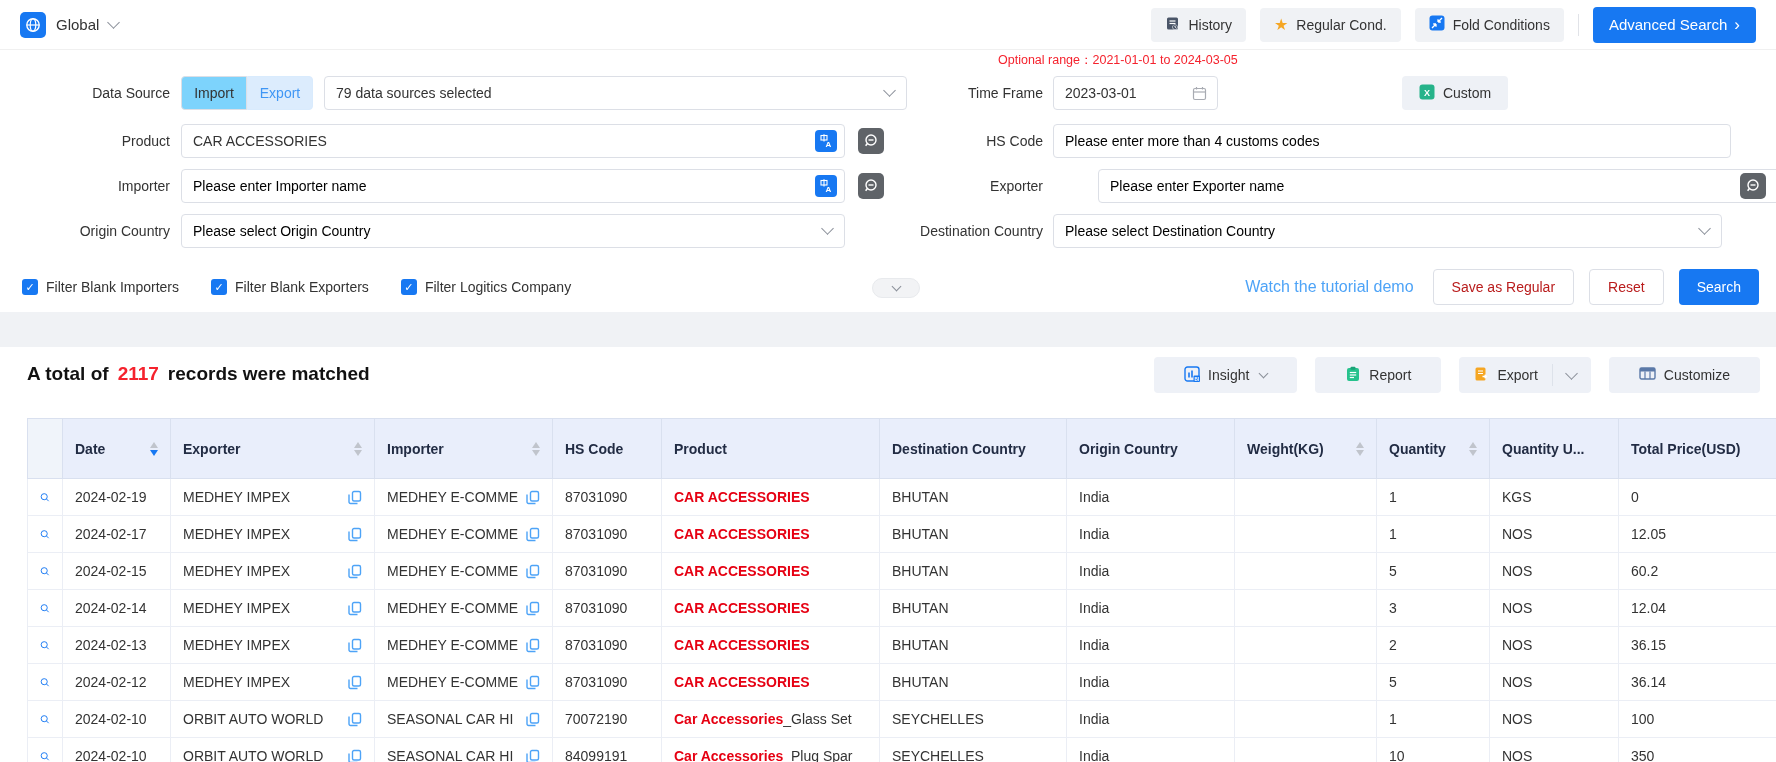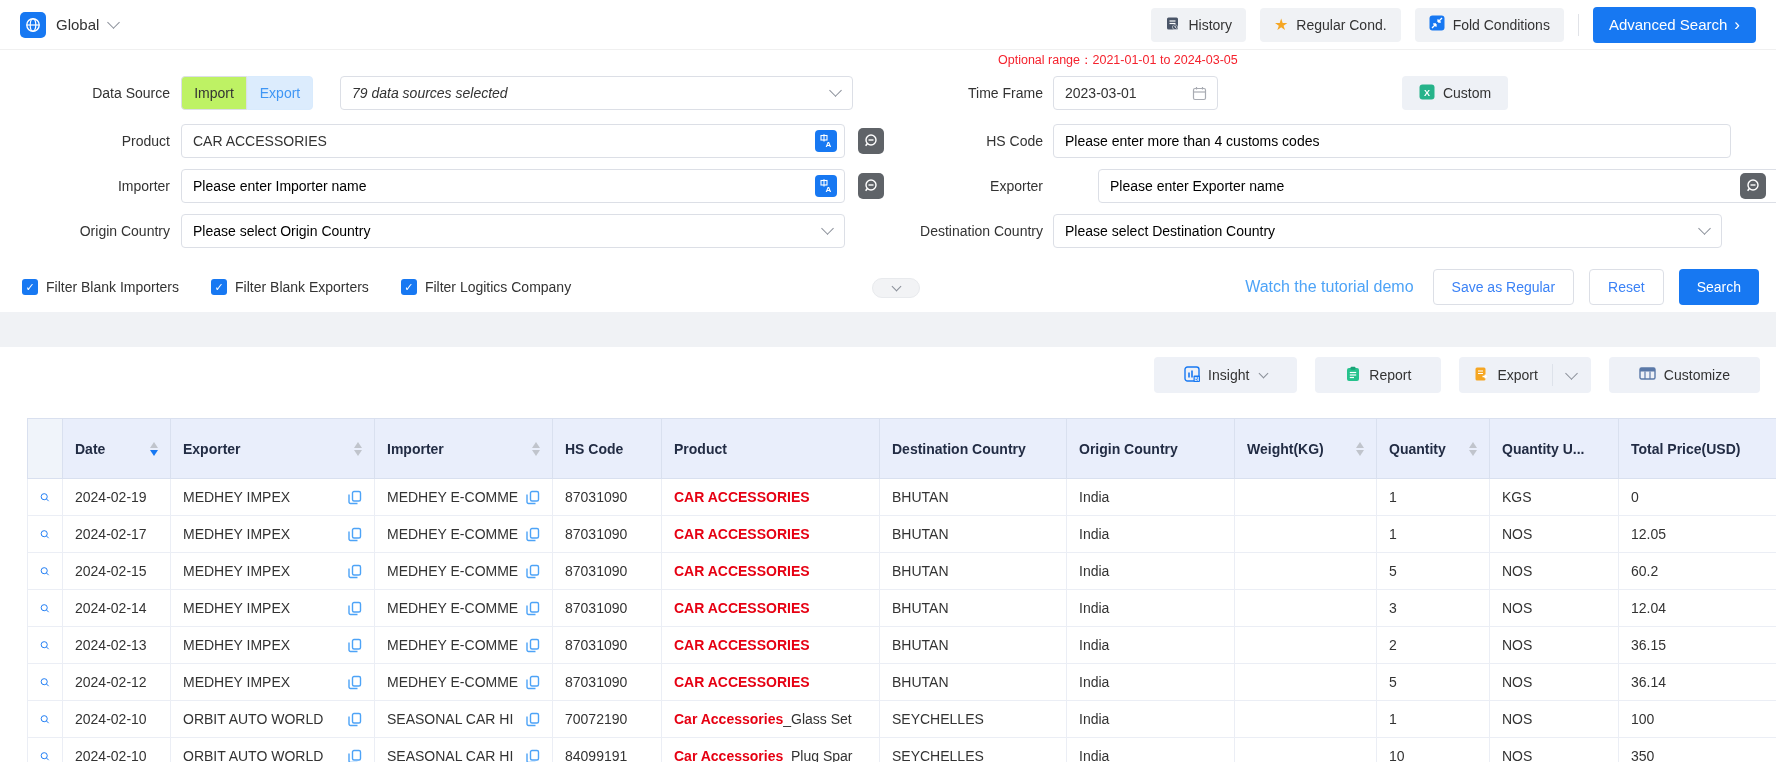--- a/index.html
+++ b/index.html
@@ -29,41 +29,41 @@
   .opt-range { position:absolute; left:998px; top:2px; font-size:12.5px; color:#f5222d; white-space:nowrap; }
   .lbl { position:absolute; width:152px; text-align:right; font-size:14px; color:#333; line-height:34px; white-space:nowrap; }
   .lbl-l { left:18px; } .lbl-r { left:891px; }
   .r1 { top:26px; } .r2 { top:74px; } .r3 { top:119px; } .r4 { top:164px; }
   .fld { position:absolute; height:34px; border:1px solid #dcdfe6; border-radius:4px; background:#fff;
          display:flex; align-items:center; padding:0 11px; font-size:14px; color:#333; }
   .ph { color:#000000; }
   .fld .chev-r { position:absolute; right:12px; top:13px; }
   .seg { position:absolute; left:181px; display:flex; }
   .seg-btn { width:66px; height:34px; display:flex; align-items:center; justify-content:center; font-size:14px; cursor:pointer; }
-  .seg-import { border:1px solid #dcdfe6; border-radius:4px 0 0 4px; background:#bef264; color:#333; }
+  .seg-import { border:1px solid #dcdfe6; border-radius:4px 0 0 4px; background:#7dd3fc; color:#333; }
   .seg-export { border:1px solid #d9ebfd; border-radius:0 4px 4px 0; background:#dcecfd; color:#3f96f5; }
   .icon-sq { width:26px; height:26px; border-radius:5px; display:flex; align-items:center; justify-content:center; }
   .excl { position:absolute; background:#5f6368; }
   .trans-inside { position:absolute; right:7px; top:5px; width:22px; height:22px; border-radius:4px;
                   background:#1778f2; display:flex; align-items:center; justify-content:center; }
   .custom-btn { position:absolute; left:1402px; top:26px; width:106px; height:34px; background:#eef1f6;
                 border-radius:4px; display:flex; align-items:center; justify-content:center; gap:8px;
                 font-size:14px; color:#333; cursor:pointer; }
   .cal { position:absolute; right:10px; top:9px; }
   .cbrow { position:absolute; left:22px; top:229px; display:flex; gap:32px; }
   .cb-item { display:flex; align-items:center; gap:8px; font-size:14px; color:#333; cursor:pointer; }
   .cb-box { width:16px; height:16px; border-radius:3px; background:#1778f2; color:#fff; font-size:11px;
             display:flex; align-items:center; justify-content:center; }
   .fold-pill { position:absolute; left:872px; top:228px; width:48px; height:20px; border-radius:10px;
                background:#f2f3f5; border:1px solid #e8eaed; display:flex; align-items:center; justify-content:center; cursor:pointer; }
   .fold-pill .chev { width:7px; height:7px; margin-top:-3px; }
   .form-actions { position:absolute; right:17px; top:219px; display:flex; align-items:center; gap:15px; }
   .link { color:#4da3f7; font-size:16px; cursor:pointer; margin-right:4px; }
   .w-btn { height:36px; border:1px solid #dcdfe6; border-radius:4px; background:#fff; font-size:14px;
-           color:#3b82f6; display:flex; align-items:center; padding:0 18px; cursor:pointer; }
+           color:#b91c1c; display:flex; align-items:center; padding:0 18px; cursor:pointer; }
   .b-btn { height:36px; border-radius:4px; background:#1778f2; color:#fff; font-size:14px;
            display:flex; align-items:center; padding:0 18px; cursor:pointer; }
 
   .gray-band { position:absolute; top:312px; left:0; right:0; height:35px; background:#f0f2f5; }
 
   
   .results { position:absolute; top:347px; left:0; right:0; height:415px; background:#fff; }
   .res-title { position:absolute; left:27px; top:16px; font-size:19px; font-weight:bold; color:#111;
                display:flex; gap:9px; align-items:baseline; }
   .res-count { color:#f5222d; }
@@ -151,21 +151,21 @@
   </div>
 
   <div class="form">
     <div class="opt-range">Optional range：2021-01-01 to 2024-03-05</div>
 
     <div class="lbl lbl-l r1">Data Source</div>
     <div class="seg r1">
       <div class="seg-btn seg-import">Import</div>
       <div class="seg-btn seg-export">Export</div>
     </div>
-    <div class="fld r1" style="left:340px; width:513px;font-style:italic;">
+    <div class="fld r1" style="left:324px; width:583px;">
       <span>79 data sources selected</span>
       <span class="chev chev-r"></span>
     </div>
     <div class="lbl lbl-r r1">Time Frame</div>
     <div class="fld r1" style="left:1053px; width:165px;">
       <span>2023-03-01</span>
       <span class="cal">
         <svg width="15" height="15" viewBox="0 0 15 15">
             <rect x="1.5" y="2.5" width="12" height="11" rx="1.5" fill="none" stroke="#a8abb2" stroke-width="1.2"></rect>
             <line x1="1.5" y1="6" x2="13.5" y2="6" stroke="#a8abb2" stroke-width="1.2"></line>
@@ -276,20 +276,25 @@
       <span class="link">Watch the tutorial demo</span>
       <div class="w-btn">Save as Regular</div>
       <div class="w-btn">Reset</div>
       <div class="b-btn">Search</div>
     </div>
   </div>
 
   <div class="gray-band"></div>
 
   <div class="results">
+    <div class="res-title">
+      <span>A total of</span>
+      <span class="res-count">2117</span>
+      <span>records were matched</span>
+    </div>
     <div class="res-actions">
       <div class="res-btn">
         <span>
           <svg width="16" height="16" viewBox="0 0 16 16">
               <rect x="1" y="1" width="14" height="14" rx="2.5" fill="none" stroke="#1778f2" stroke-width="1.4"></rect>
               <line x1="5" y1="11.5" x2="5" y2="6.5" stroke="#1778f2" stroke-width="1.6"></line>
               <line x1="8" y1="11.5" x2="8" y2="4.5" stroke="#1778f2" stroke-width="1.6"></line>
               <rect x="9.5" y="9.5" width="6.5" height="6.5" rx="1" fill="#1778f2"></rect>
               <text x="12.7" y="14.6" text-anchor="middle" font-size="4.6" font-weight="bold" fill="#fff" font-family="Liberation Sans,sans-serif">BI</text>
             </svg>

